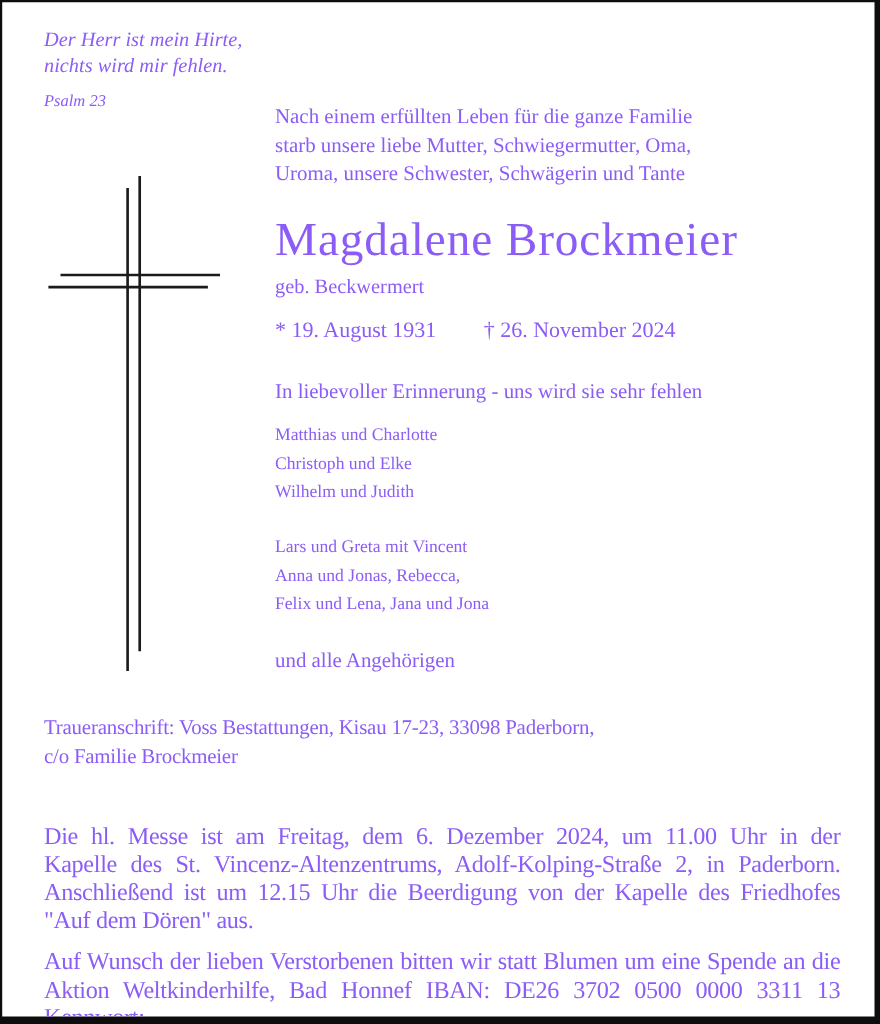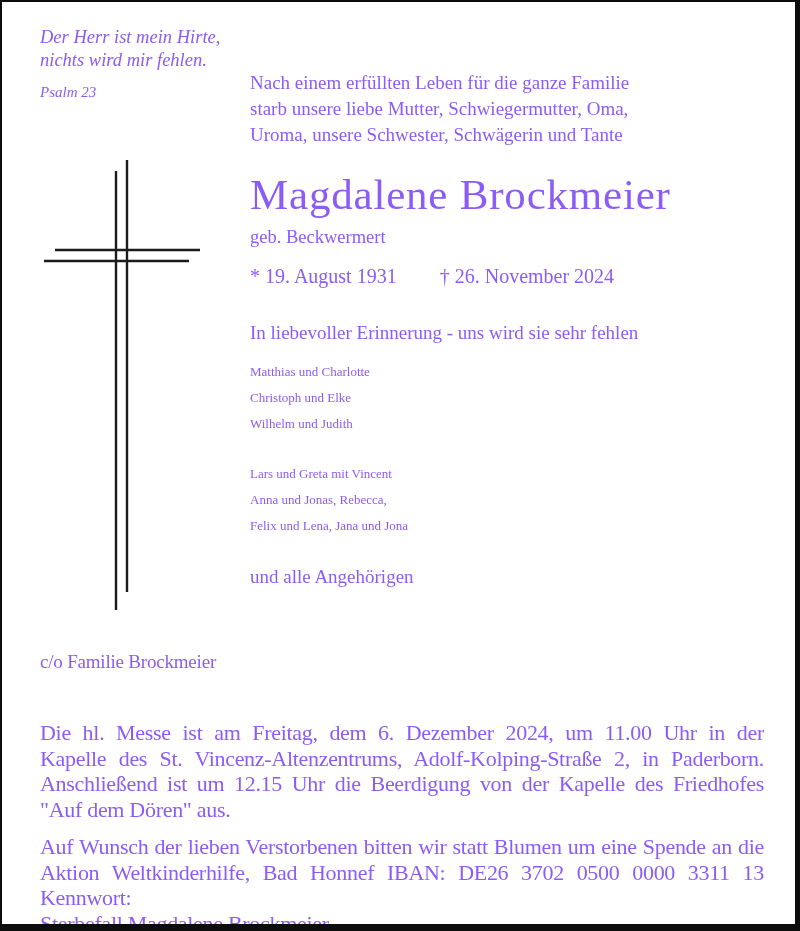--- a/index.html
+++ b/index.html
@@ -27,36 +27,36 @@
     margin-top: 9px;
     font-size: 15px;
   }
   .cross-wrap {
     position: absolute;
     left: 10px; top: 140px;
     width: 220px; height: 480px;
   }
   .main-col {
     position: absolute;
-    left: 248px; top: 68px;
+    left: 248px; top: 92px;
     width: 492px;
   }
   .intro div { font-size: 19px; line-height: 26px; }
   .deceased-name {
     margin-top: 22px;
     font-size: 43px;
     line-height: 50px;
     letter-spacing: 0.8px;
     font-weight: 400;
   }
   .maiden { margin-top: 7px; font-size: 18.5px; }
   .dates { margin-top: 17px; font-size: 20px; }
   .dates .death { margin-left: 38px; }
   .remember { margin-top: 34px; font-size: 19px; }
-  .mourners { margin-top: 15px; font-size: 13px; line-height: 26px; }
+  .mourners { margin-top: 15px; font-size: 16px; line-height: 26px; }
   .mourners.second { margin-top: 24px; }
   .closing { margin-top: 27px; font-size: 19px; }
   .bottom-block {
     position: absolute;
     left: 38px; top: 646px;
     width: 724px;
   }
   .address div { font-size: 19px; line-height: 27px; letter-spacing: -0.2px; }
   .service { margin-top: 45px; }
   .donation { margin-top: 12px; }
@@ -119,20 +119,21 @@
       <div>Lars und Greta mit Vincent</div>
       <div>Anna und Jonas, Rebecca,</div>
       <div>Felix und Lena, Jana und Jona</div>
     </div>
 
     <div class="closing">und alle Angehörigen</div>
   </div>
 
   <div class="bottom-block">
     <div class="address">
+      <div>Traueranschrift: Voss Bestattungen, Kisau 17-23, 33098 Paderborn,</div>
       <div>c/o Familie Brockmeier</div>
     </div>
 
     <div class="service">
       <div>Die hl. Messe ist am Freitag, dem 6. Dezember 2024, um 11.00 Uhr in der</div>
       <div>Kapelle des St. Vincenz-Altenzentrums, Adolf-Kolping-Straße 2, in Paderborn.</div>
       <div>Anschließend ist um 12.15 Uhr die Beerdigung von der Kapelle des Friedhofes</div>
       <div class="last">"Auf dem Dören" aus.</div>
     </div>
 

